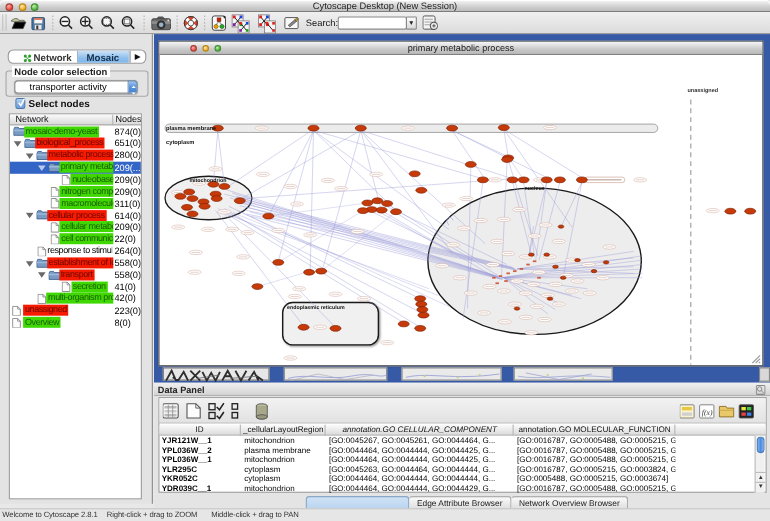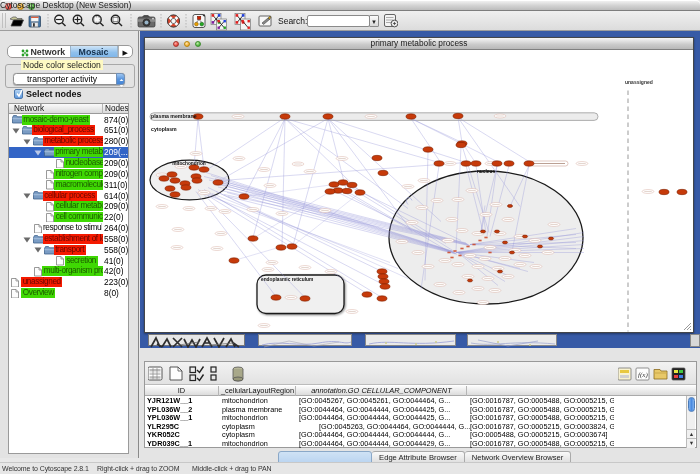--- a/index.html
+++ b/index.html
@@ -6,21 +6,21 @@
   body { font-family:"Liberation Sans",sans-serif; background:#e8e8e8; position:relative; }
   .abs { position:absolute; }
   .tl { border-radius:50%; position:absolute; top:2.5px; width:7px; height:7px; }
 </style></head>
 <body>
 
 <div class="abs" style="left:0;top:0;width:700px;height:11px;background:linear-gradient(#f7f7f7,#d3d3d3 55%,#bcbcbc);border-bottom:1px solid #7e7e7e;border-radius:4px 4px 0 0;box-shadow:inset 0 1px 0 #fff;">
   <div class="tl" style="left:5px;background:radial-gradient(circle at 35% 30%,#ffb0a8,#ee534a 60%,#b02318);border:0.5px solid #a5352c;"></div>
   <div class="tl" style="left:16.5px;background:radial-gradient(circle at 35% 30%,#ffe9b0,#f7b43e 60%,#c78410);border:0.5px solid #b8860b;"></div>
   <div class="tl" style="left:28px;background:radial-gradient(circle at 35% 30%,#c8f0b0,#57bb47 60%,#2e7d1e);border:0.5px solid #3e8e2e;"></div>
-  <div class="abs" style="left:0;top:0;width:700px;height:11px;font-size:8.5px;line-height:11px;text-align:left;color:#222;">Cytoscape Desktop (New Session)</div>
+  <div class="abs" style="left:0;top:0;width:700px;height:11px;font-size:8.5px;line-height:11px;text-align:center;color:#222;">Cytoscape Desktop (New Session)</div>
 </div>
 
 <div class="abs" style="left:0;top:11px;width:700px;height:20px;background:linear-gradient(#f0f0f0,#dcdcdc);border-bottom:1px solid #9d9d9d;">
   <div class="abs" style="left:2px;top:2px;width:1px;height:15px;background:#c0c0c0;"></div>
   <div class="abs" style="left:5px;top:2px;width:1px;height:15px;background:#c0c0c0;"></div>
   <svg class="abs" style="left:0;top:0;" width="700" height="20" viewBox="0 0 700 20">
 
     <g transform="translate(10,5)">
       <path d="M0 3 L3 1 L6 1 L7 2.5 L12 2.5 L12 4 L3.5 4 Z" fill="#c8c89a" stroke="#555" stroke-width="0.7"></path>
       <path d="M1 10 L3.5 4 L13.5 4 L11 10 Z" fill="linear-gradient(#e8e8c0,#b8b880)" stroke="#444" stroke-width="0.8"></path>
@@ -146,21 +146,21 @@
         <path d="M2 2 L6 6 M6 2 L2 6" stroke="#2aa02a" stroke-width="0.7"></path>
       </svg>
     <div class="abs" style="left:23px;top:0;font-size:8.8px;font-weight:bold;color:#333;line-height:13px;">Network</div>
     <div class="abs" style="left:62px;top:0;width:48px;height:13px;background:linear-gradient(#cfe4f7,#8fc0ec 50%,#7ab2e8);border-left:1px solid #9ab4cc;border-right:1px solid #9ab4cc;"></div>
     <div class="abs" style="left:62px;top:0;width:48px;height:13px;font-size:8.8px;font-weight:bold;color:#15304c;line-height:13px;text-align:center;">Mosaic</div>
     <div class="abs" style="left:110px;top:0;width:16px;height:13px;border-left:1px solid #b0b0b0;"></div>
     <div class="abs" style="left:115px;top:0;font-size:7px;color:#111;line-height:13px;">▶</div>
   </div>
 
   <div class="abs" style="left:4.5px;top:33px;width:130px;height:24px;border:1px solid #a8a8a8;border-radius:3px;"></div>
-  <div class="abs" style="left:21px;top:28.5px;font-size:8.6px;font-weight:normal;color:#222;background:#fef9c3;padding:0 2px;">Node color selection</div>
+  <div class="abs" style="left:11px;top:28.5px;font-size:8.6px;font-weight:bold;color:#222;background:#ffffff;padding:0 2px;">Node color selection</div>
 
   <div class="abs" style="left:13px;top:42px;width:112px;height:12px;background:#fff;border:1px solid #909090;border-radius:3.5px;box-shadow:0 0.5px 1px rgba(0,0,0,0.25);">
     <div class="abs" style="left:0;top:0;width:96px;font-size:8.6px;color:#000;line-height:11px;text-align:center;">transporter activity</div>
     <div class="abs" style="right:-1px;top:-1px;width:9px;height:12px;background:linear-gradient(#9ec7f2,#5a95dd 50%,#4485d6);border:1px solid #7090b8;border-radius:0 3.5px 3.5px 0;">
       <svg width="7" height="10" style="margin:1px 0 0 0.5px;">
           <path d="M3.5 1 L5.4 3 L1.6 3 Z" fill="#fff"></path>
           <path d="M3.5 9 L5.4 7 L1.6 7 Z" fill="#fff"></path>
         </svg>
     </div>
   </div>
@@ -699,20 +699,28 @@
           <path d="M3 7 C 25 11, 45 4, 87 8 M10 4 L40 10 L70 5" stroke="#9aa2d0" stroke-width="0.7" fill="none"></path>
           <circle cx="30" cy="6" r="1" fill="#cc8"></circle>
           <circle cx="62" cy="9" r="1" fill="#cc8"></circle>
         </svg>
     </div>
     <div class="abs" style="left:546px;top:0;width:10px;height:13px;background:#d8d8d8;border:1px solid #888;"></div>
   </div>
 </div>
 
 <div class="abs" style="left:140px;top:348px;width:560px;height:114px;background:#e4e4e4;">
+  <div class="abs" style="left:0;top:0;width:560px;height:12px;background:linear-gradient(#f0f0f0,#d4d4d4);border-bottom:1px solid #b0b0b0;">
+    <div style="font-size:8.3px;font-weight:bold;color:#222;line-height:12px;padding-left:3.5px;">Data Panel</div>
+    <svg class="abs" style="right:4px;top:2px;" width="9" height="9">
+        <rect x="0.5" y="0.5" width="8" height="8" rx="1" fill="none" stroke="#888" stroke-width="1"></rect>
+        <circle cx="3.6" cy="3.6" r="2" fill="none" stroke="#888" stroke-width="0.9"></circle>
+        <line x1="5" y1="5" x2="7.5" y2="7.5" stroke="#888" stroke-width="0.9"></line>
+      </svg>
+  </div>
   <div class="abs" style="left:4px;top:13px;width:553px;height:87px;background:#fff;border:1px solid #999;">
 
     <div class="abs" style="left:0;top:0;width:551px;height:23px;background:linear-gradient(#f2f2f2,#e2e2e2);border-bottom:1px solid #bbb;">
       <svg class="abs" style="left:3px;top:4px;" width="260" height="17" viewBox="0 0 260 17">
         <g transform="translate(0,0)">
             <rect x="0" y="1" width="14" height="13" rx="1.5" fill="#fdfdfd" stroke="#555" stroke-width="1"></rect>
             <rect x="1.5" y="3" width="11" height="2.4" fill="#bbb"></rect>
             <rect x="1.5" y="6.6" width="11" height="2.4" fill="#ccc"></rect>
             <rect x="1.5" y="10.2" width="11" height="2.4" fill="#bbb"></rect>
             <line x1="5" y1="2" x2="5" y2="13.5" stroke="#888" stroke-width="0.7"></line>
@@ -759,20 +767,21 @@
             <rect x="2" y="9" width="4" height="3" fill="#e84040"></rect>
             <rect x="7" y="9" width="4" height="3" fill="#4080e8"></rect>
           </g>
       </svg>
     </div>
 
     <div class="abs" style="left:0;top:24px;width:551px;height:10px;background:linear-gradient(#fbfbfb,#dcdcdc);border-bottom:1px solid #aaa;font-size:7.4px;color:#111;">
       <div class="abs" style="left:0;top:0;width:74px;height:10px;border-right:1px solid #b5b5b5;text-align:center;line-height:10px;">ID</div>
       <div class="abs" style="left:75px;top:0;width:76px;height:10px;border-right:1px solid #b5b5b5;text-align:center;line-height:10px;">_cellularLayoutRegion</div>
       <div class="abs" style="left:152px;top:0;width:170px;height:10px;border-right:1px solid #b5b5b5;text-align:center;line-height:10px;font-style:italic;">annotation.GO CELLULAR_COMPONENT</div>
+      <div class="abs" style="left:323px;top:0;width:146px;height:10px;border-right:1px solid #b5b5b5;text-align:center;line-height:10px;">annotation.GO MOLECULAR_FUNCTION</div>
     </div>
 <div class="abs" style="left:0;top:35.0px;width:551px;height:8.55px;font-size:7.3px;line-height:8.55px;color:#000;white-space:nowrap;">
 <div class="abs" style="left:2px;font-weight:bold;">YJR121W__1</div>
 <div class="abs" style="left:77px;">mitochondrion</div>
 <div class="abs" style="left:154px;">[GO:0045267, GO:0045261, GO:0044464, G...</div>
 <div class="abs" style="left:325px;width:144px;overflow:hidden;">[GO:0016787, GO:0005488, GO:0005215, G...</div>
 </div>
 <div class="abs" style="left:0;top:43.5px;width:551px;height:8.55px;font-size:7.3px;line-height:8.55px;color:#000;white-space:nowrap;">
 <div class="abs" style="left:2px;font-weight:bold;">YPL036W__2</div>
 <div class="abs" style="left:77px;">plasma membrane</div>
@@ -781,21 +790,21 @@
 </div>
 <div class="abs" style="left:0;top:52.1px;width:551px;height:8.55px;font-size:7.3px;line-height:8.55px;color:#000;white-space:nowrap;">
 <div class="abs" style="left:2px;font-weight:bold;">YPL036W__1</div>
 <div class="abs" style="left:77px;">mitochondrion</div>
 <div class="abs" style="left:154px;">[GO:0044464, GO:0044444, GO:0044425, G...</div>
 <div class="abs" style="left:325px;width:144px;overflow:hidden;">[GO:0016787, GO:0005488, GO:0005215, G...</div>
 </div>
 <div class="abs" style="left:0;top:60.7px;width:551px;height:8.55px;font-size:7.3px;line-height:8.55px;color:#000;white-space:nowrap;">
 <div class="abs" style="left:2px;font-weight:bold;">YLR295C</div>
 <div class="abs" style="left:77px;">cytoplasm</div>
-<div class="abs" style="left:154px;margin-left:20px;">[GO:0045263, GO:0044464, GO:0044444, G...</div>
+<div class="abs" style="left:154px;">[GO:0045263, GO:0044464, GO:0044444, G...</div>
 <div class="abs" style="left:325px;width:144px;overflow:hidden;">[GO:0016787, GO:0005215, GO:0003824, G...</div>
 </div>
 <div class="abs" style="left:0;top:69.2px;width:551px;height:8.55px;font-size:7.3px;line-height:8.55px;color:#000;white-space:nowrap;">
 <div class="abs" style="left:2px;font-weight:bold;">YKR052C</div>
 <div class="abs" style="left:77px;">cytoplasm</div>
 <div class="abs" style="left:154px;">[GO:0044464, GO:0044444, GO:0044444, G...</div>
 <div class="abs" style="left:325px;width:144px;overflow:hidden;">[GO:0005488, GO:0005215, GO:0003674]</div>
 </div>
 <div class="abs" style="left:0;top:77.8px;width:551px;height:8.55px;font-size:7.3px;line-height:8.55px;color:#000;white-space:nowrap;">
 <div class="abs" style="left:2px;font-weight:bold;">YDR039C__1</div>

